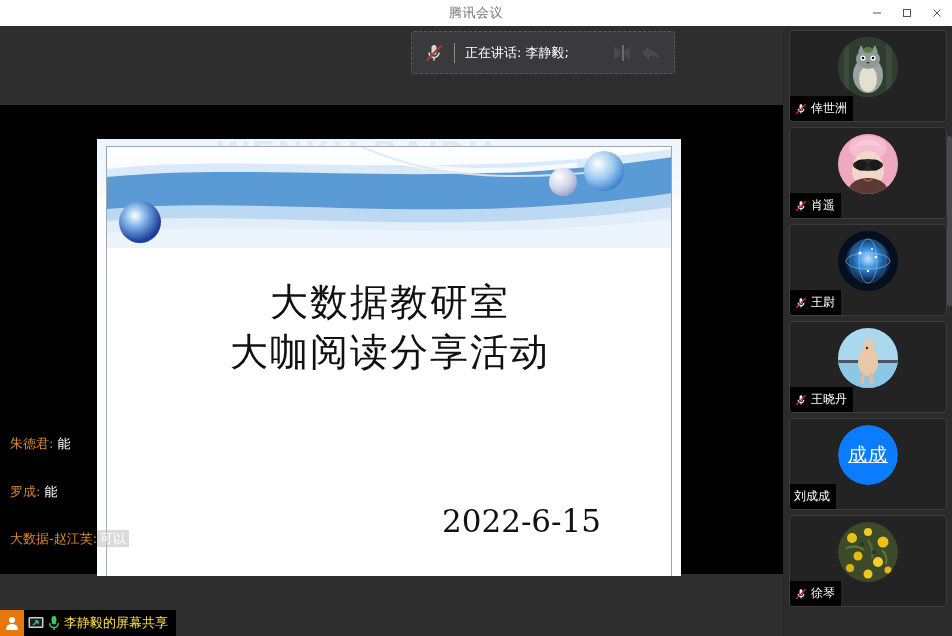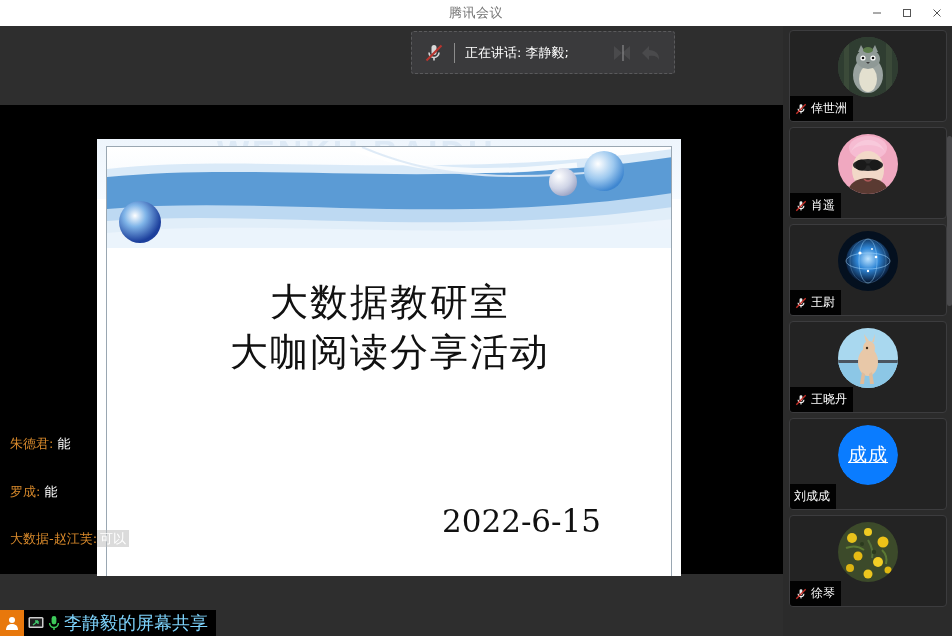--- a/index.html
+++ b/index.html
@@ -120,21 +120,21 @@
     display: flex; align-items: center;
   }
   .bb-user {
     width: 24px; height: 26px; background: #e8780c;
     display: flex; align-items: center; justify-content: center;
   }
   .bb-rest {
     height: 26px; background: #000000; display: flex; align-items: center;
     padding: 0 8px 0 4px; gap: 4px;
   }
-  .bb-label { color: #7dd3fc; font-size: 18px; white-space: nowrap; }
+  .bb-label { color: #fde047; font-size: 13px; white-space: nowrap; }
 
   
   .right-panel {
     position: absolute; right: 0; top: 26px; width: 169px; height: 610px;
     background: #2b2b2b;
     padding: 4px 4px 0 6px;
     overflow: hidden;
   }
   .p-card {
     position: relative; width: 158px; height: 92px;

